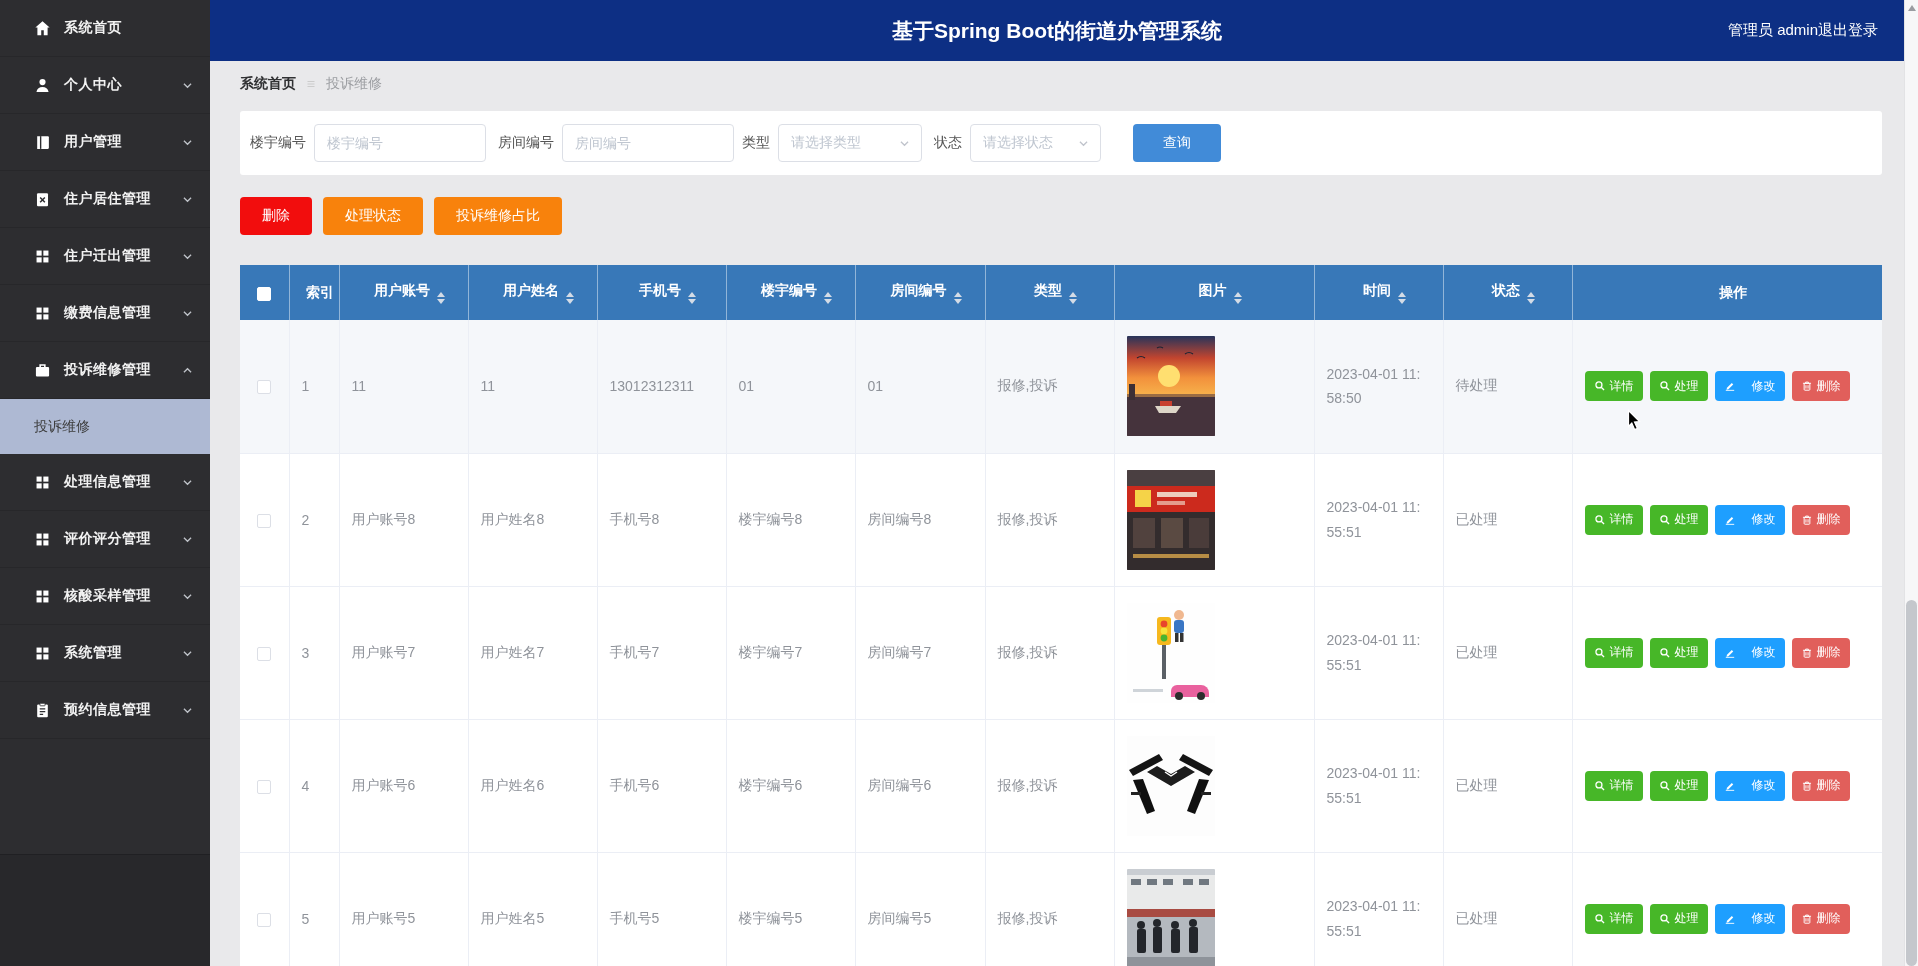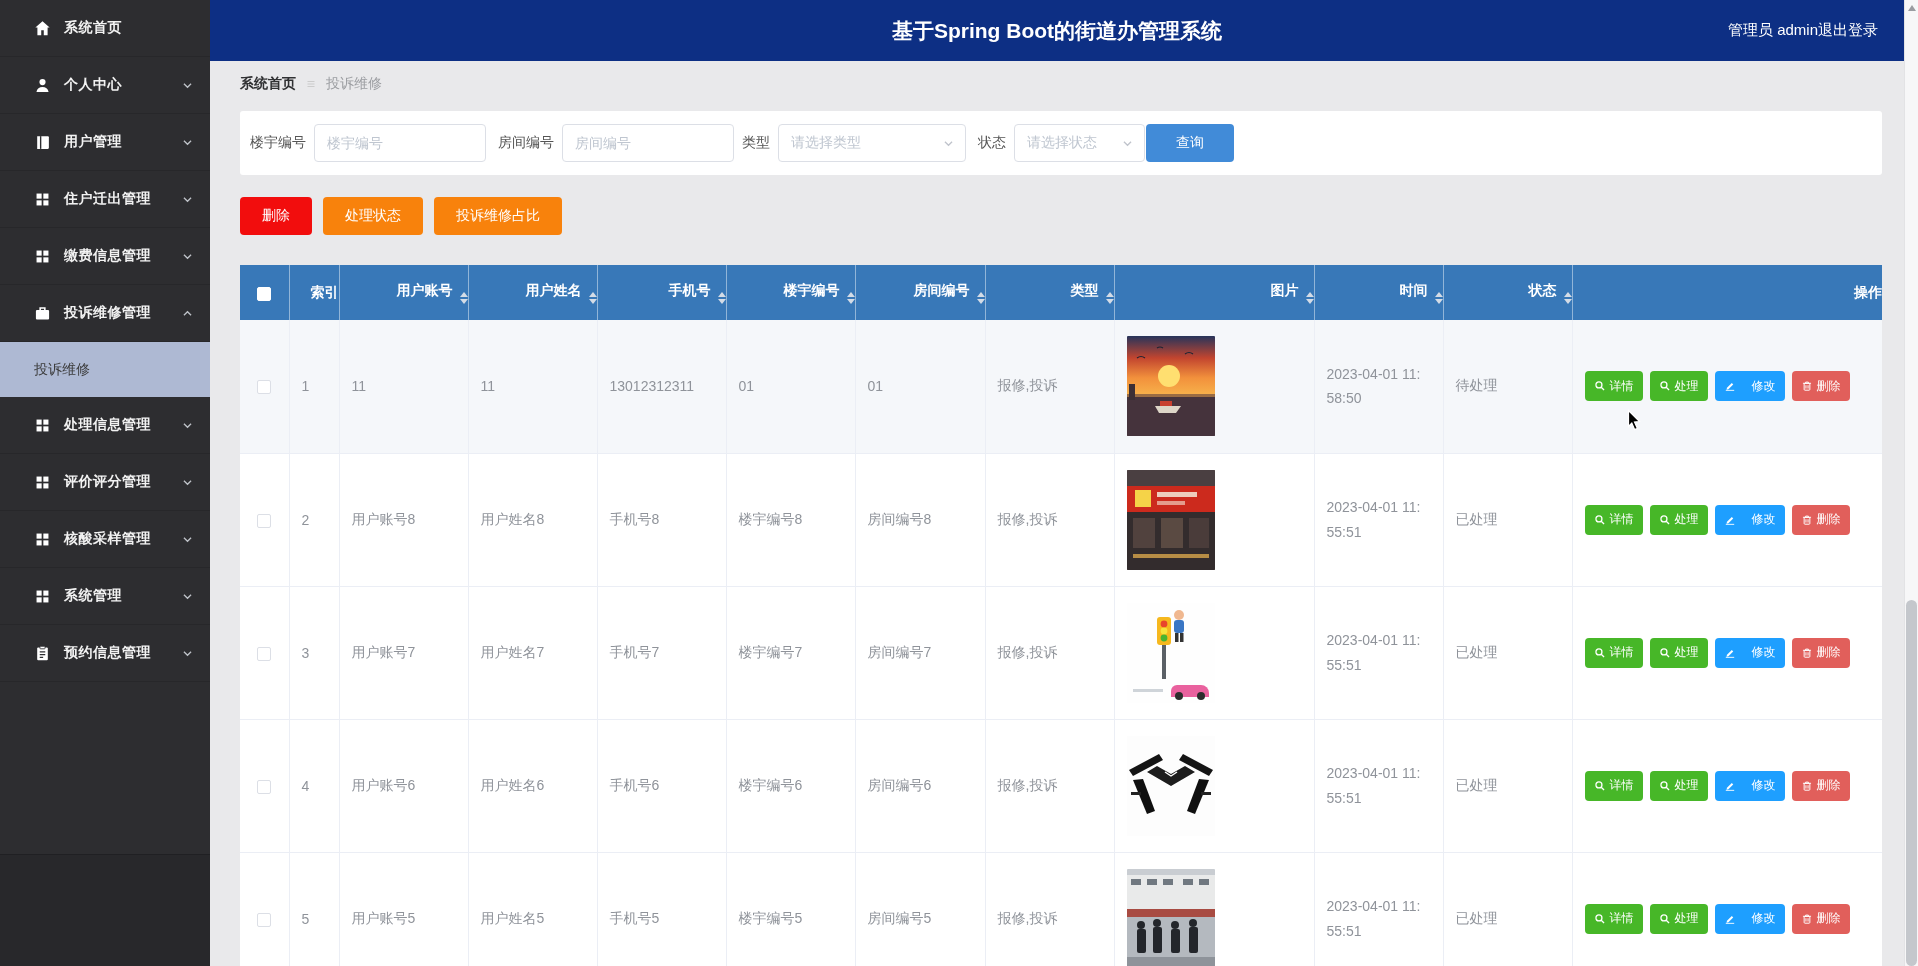--- a/index.html
+++ b/index.html
@@ -47,33 +47,33 @@
     display:flex;align-items:center;padding-left:10px;}
   .f-label{font-size:14px;color:#555;margin-right:8px;white-space:nowrap;}
   .ml12{margin-left:12px;} .ml8{margin-left:8px;}
   .f-input{width:172px;height:38px;border:1px solid #dcdfe6;border-radius:4px;padding:0 12px;font-size:14px;
     color:#606266;background:#fff;outline:none;}
   .f-input::placeholder{color:#bfc6d0;}
   .f-select{height:38px;border:1px solid #dcdfe6;border-radius:4px;padding:0 10px 0 12px;display:flex;
     align-items:center;justify-content:space-between;background:#fff;cursor:pointer;}
   .f-select .ph{color:#bfc6d0;font-size:14px;white-space:nowrap;}
   .f-select .chev{color:#c0c4cc;display:flex;margin-left:6px;}
-  .w167{width:188px;} .w131{width:131px;}
-  .btn-search{width:88px;height:38px;margin-left:1px;background:var(--search-button);color:#fff;border:none;
+  .w167{width:144px;} .w131{width:131px;}
+  .btn-search{width:88px;height:38px;margin-left:32px;background:var(--search-button);color:#fff;border:none;
     border-radius:4px;font-size:14px;cursor:pointer;}
 
   .bulk{position:absolute;left:30px;top:136px;display:flex;gap:11px;}
   .btn{height:38px;border:none;border-radius:4px;color:#fff;font-size:14px;padding:0 22px;cursor:pointer;white-space:nowrap;}
   .btn-danger{background:var(--danger);}
   .btn-warning{background:var(--warning);}
 
   
   .table-wrap{position:absolute;left:30px;top:204px;width:1642px;height:701px;overflow:hidden;background:#fff;}
   table{border-collapse:collapse;table-layout:fixed;width:1642px;font-size:14px;}
-  thead th{background:var(--table-header-bg);color:#fff;height:55px;font-weight:700;text-align:right;
+  thead th{background:var(--table-header-bg);color:#fff;height:55px;font-weight:700;text-align:center;
     padding:0 0 0 12px;border-right:1px solid rgba(255,255,255,.45);white-space:nowrap;}
   thead th:last-child{border-right:none;}
   thead th.col-check{text-align:center;padding:0;}
   tbody td{height:133px;color:#8f939a;border-bottom:1px solid #ebeef5;border-right:1px solid #ebeef5;
     padding:0 12px;background:#fff;vertical-align:middle;}
   tbody td:last-child{border-right:none;}
   tbody tr.hovered td{background:#f5f7fa;}
   tbody td.col-check{text-align:center;padding:0;}
   .checkbox{width:14px;height:14px;border:1px solid #dcdfe6;border-radius:2px;background:#fff;display:inline-block;vertical-align:middle;}
   .head-check{border-color:#fff;background:#fff;}
@@ -130,20 +130,34 @@
           </span>
         </div>
         <div class="side-item">
           <span class="ico">
             <svg viewBox="0 0 16 16" width="17" height="17" fill="currentColor">
               <path d="M3 2h10a1 1 0 0 1 1 1v10a1 1 0 0 1-1 1H3z"></path>
               <rect x="5.6" y="2" width="1.3" height="12" fill="#2d2d30"></rect>
             </svg>
           </span>
           <span class="lbl">用户管理</span>
+          <span class="chev">
+            <svg viewBox="0 0 16 16" width="13" height="13" fill="currentColor">
+              <path d="M3.6 5.8 8 10.2l4.4-4.4" fill="none" stroke="currentColor" stroke-width="1.6"></path>
+            </svg>
+          </span>
+        </div>
+        <div class="side-item">
+          <span class="ico">
+            <svg viewBox="0 0 16 16" width="17" height="17" fill="currentColor">
+              <rect x="2.8" y="2.2" width="10.4" height="12.2" rx="1"></rect>
+              <path d="M5.8 6.2l4.4 4.4M10.2 6.2l-4.4 4.4" stroke="#2d2d30" stroke-width="1.4" fill="none"></path>
+            </svg>
+          </span>
+          <span class="lbl">住户居住管理</span>
           <span class="chev">
             <svg viewBox="0 0 16 16" width="13" height="13" fill="currentColor">
               <path d="M3.6 5.8 8 10.2l4.4-4.4" fill="none" stroke="currentColor" stroke-width="1.6"></path>
             </svg>
           </span>
         </div>
         <div class="side-item">
           <span class="ico">
             <svg viewBox="0 0 16 16" width="17" height="17" fill="currentColor">
               <rect x="2.4" y="2.4" width="4.8" height="4.8"></rect>

